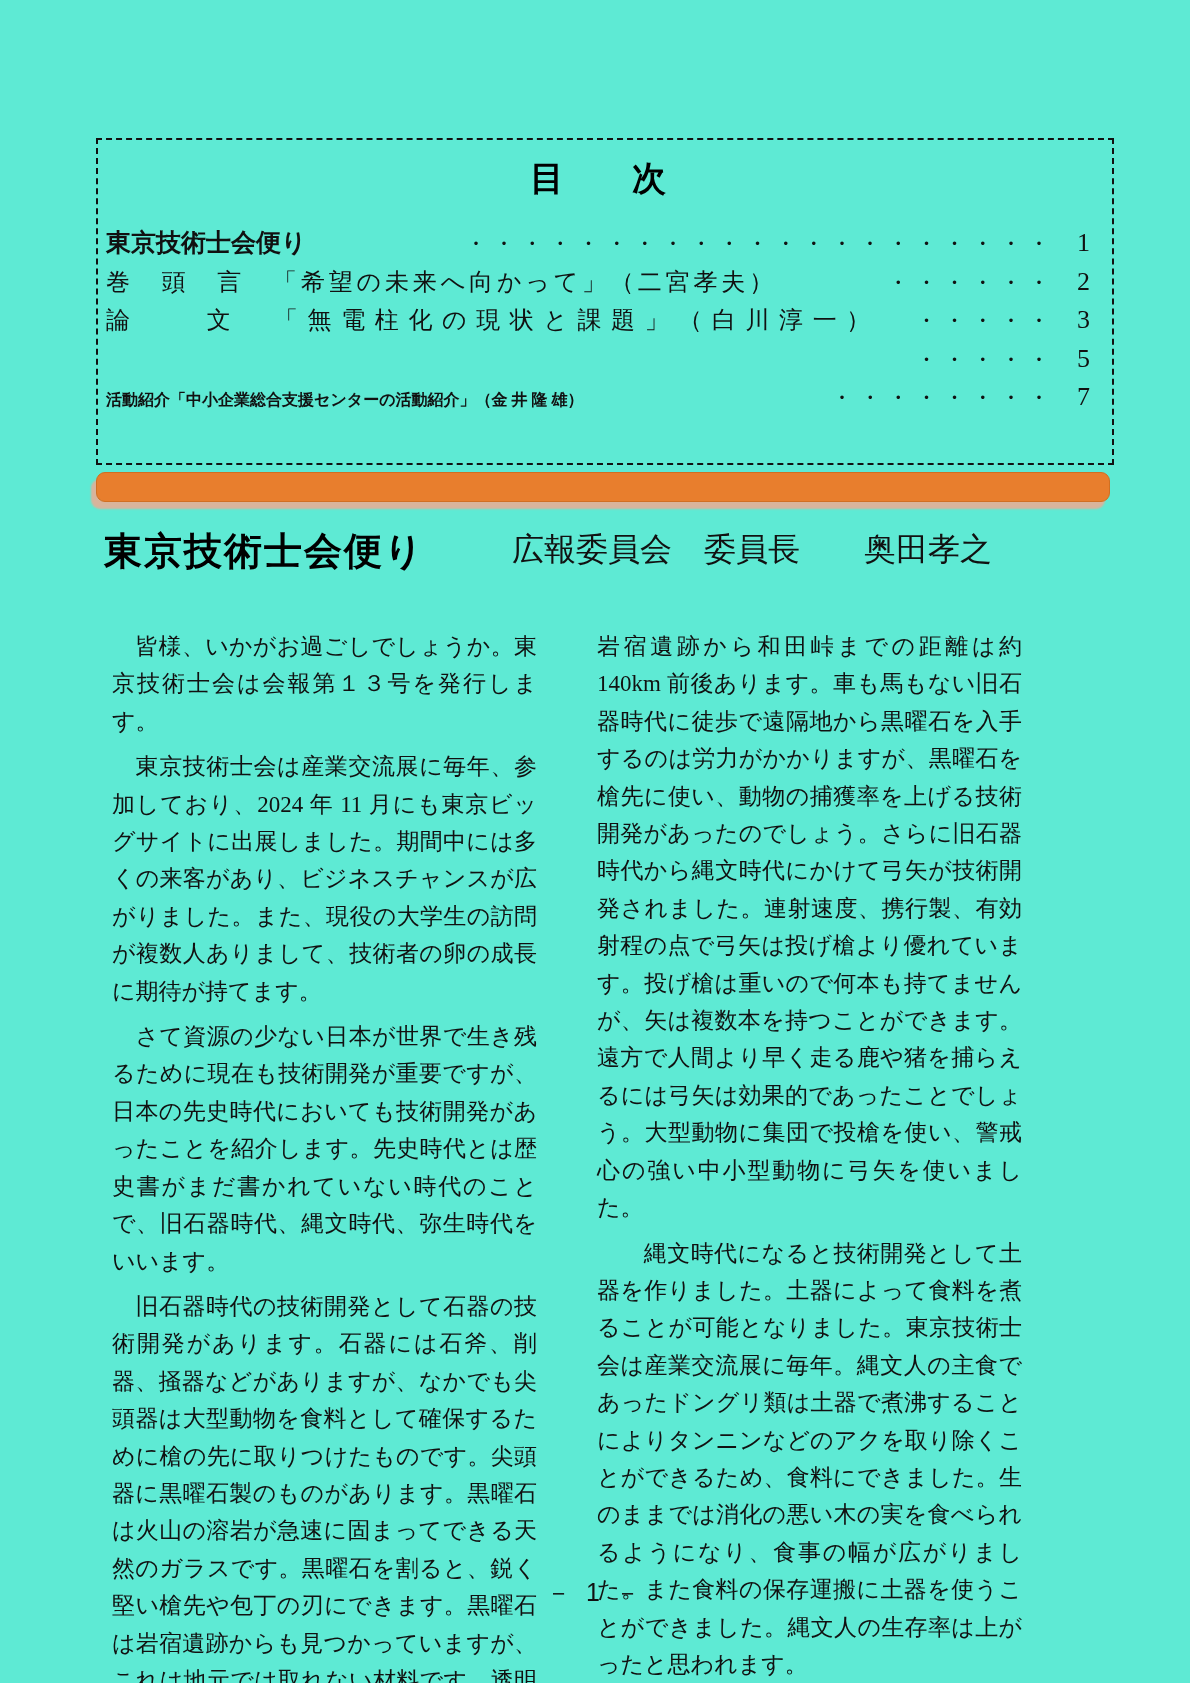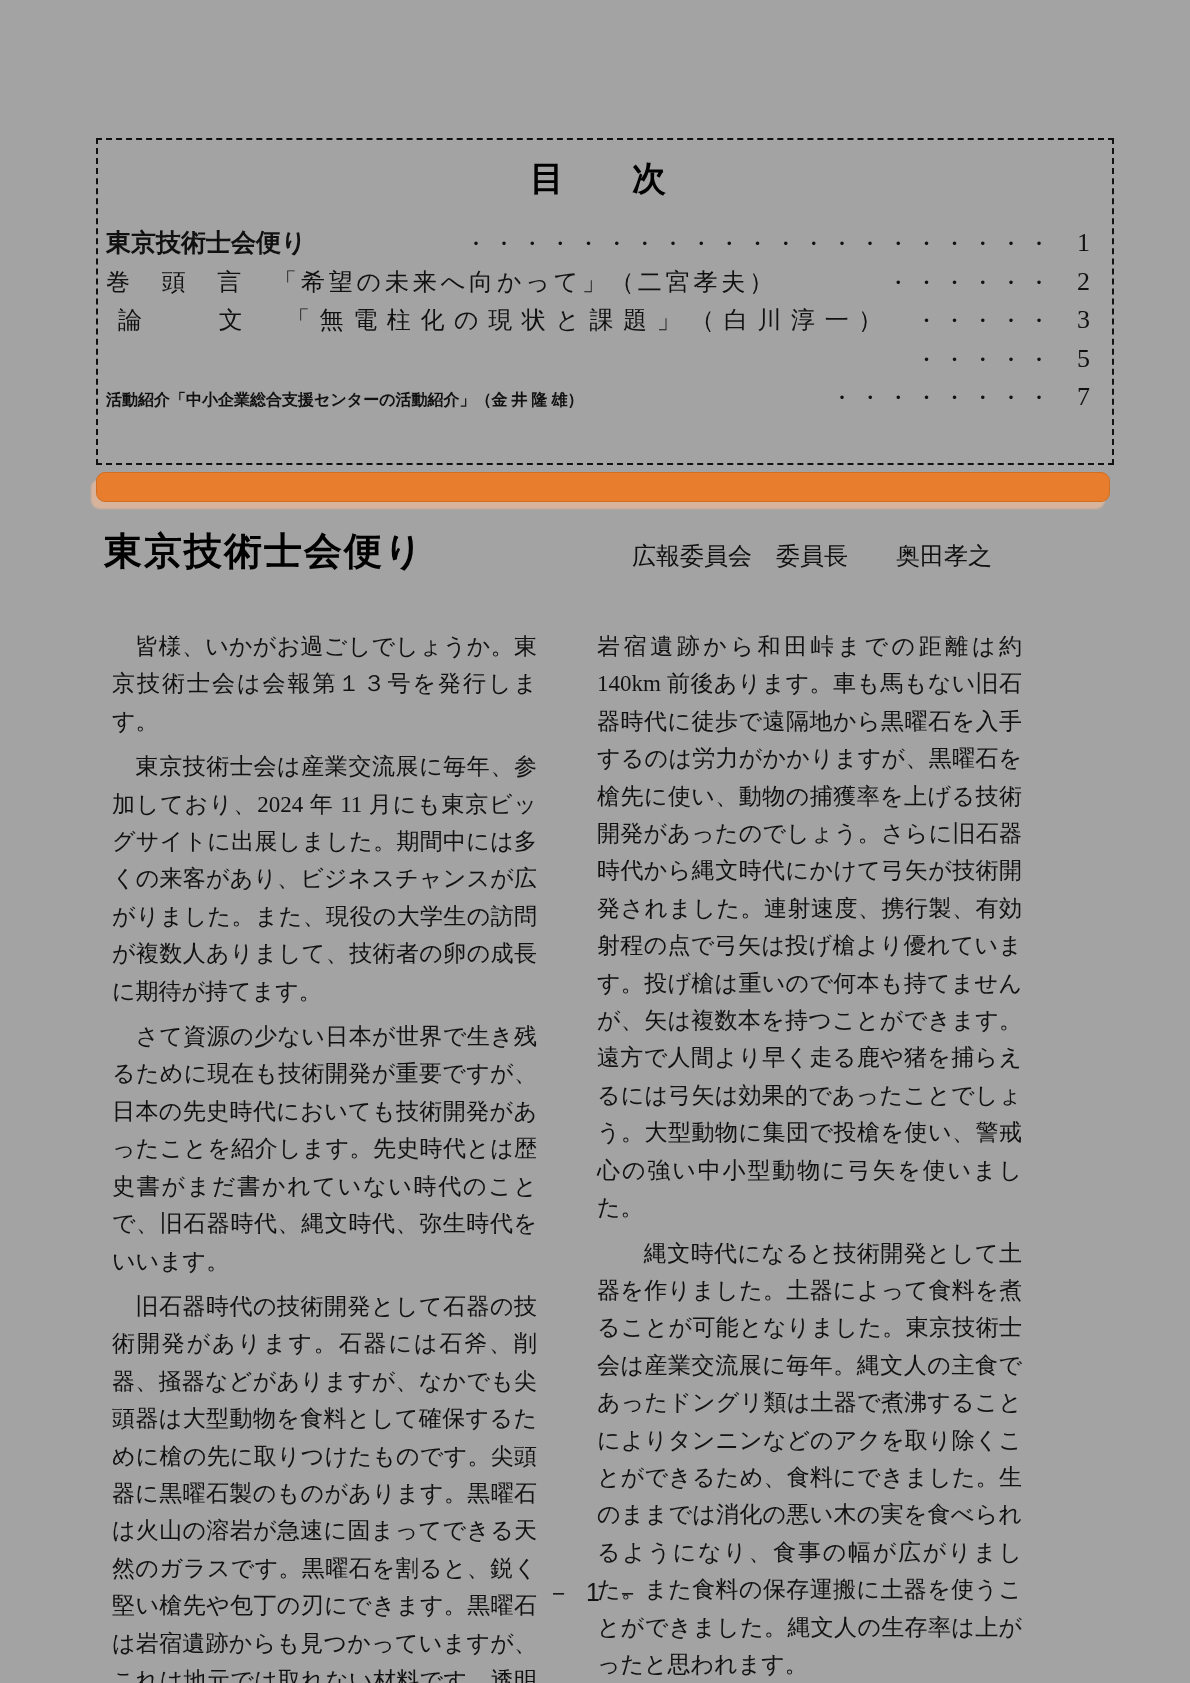--- a/index.html
+++ b/index.html
@@ -1,20 +1,20 @@
 <!DOCTYPE html>
 <html lang="ja"><head>
 <meta charset="utf-8">
 <style>
   html,body { margin:0; padding:0; background:#ffffff; }
   .page {
     position: relative;
     width: 1190px;
     height: 1683px;
-    background: #a3a3a3;
+    background: #5eead4;
     overflow: hidden;
     color: #111;
   }
 
   
   .toc-box {
     position: absolute;
     left: 96px; top: 138px;
     width: 1018px; height: 327px;
     border: 2px dashed #111;
@@ -37,21 +37,21 @@
     line-height: 37.6px;
     white-space: nowrap;
   }
   .toc-label { white-space: nowrap; }
   .row-gothic-bold .toc-label {
     font-family: "Liberation Sans", sans-serif;
     font-weight: bold;
     font-size: 25px;
   }
   .row-sp1 .toc-label { letter-spacing: 0.16em; }
-  .row-sp2 .toc-label { letter-spacing: 0.40em; margin-left: 12px; }
+  .row-sp2 .toc-label { letter-spacing: 0.40em; }
   .row-sp3 .toc-label { letter-spacing: 0.50em; }
   .row-gothic .toc-label {
     font-family: Liberation Serif, serif;
     font-weight: bold;
     font-size: 16px;
   }
   .toc-dots {
     flex: 1;
     overflow: hidden;
     white-space: nowrap;
@@ -93,21 +93,21 @@
     font-weight: bold;
     font-size: 38px;
     letter-spacing: 2px;
     color: #000;
   }
   .article-byline {
     margin-left: auto;
     padding-right: 38px;
     padding-bottom: 5px;
     font-family: "Liberation Serif", serif;
-    font-size: 24px;
+    font-size: 32px;
   }
 
   
   .columns {
     position: absolute;
     left: 104px; top: 620px;
     width: 926px;
     display: flex;
     gap: 44px;
   }

